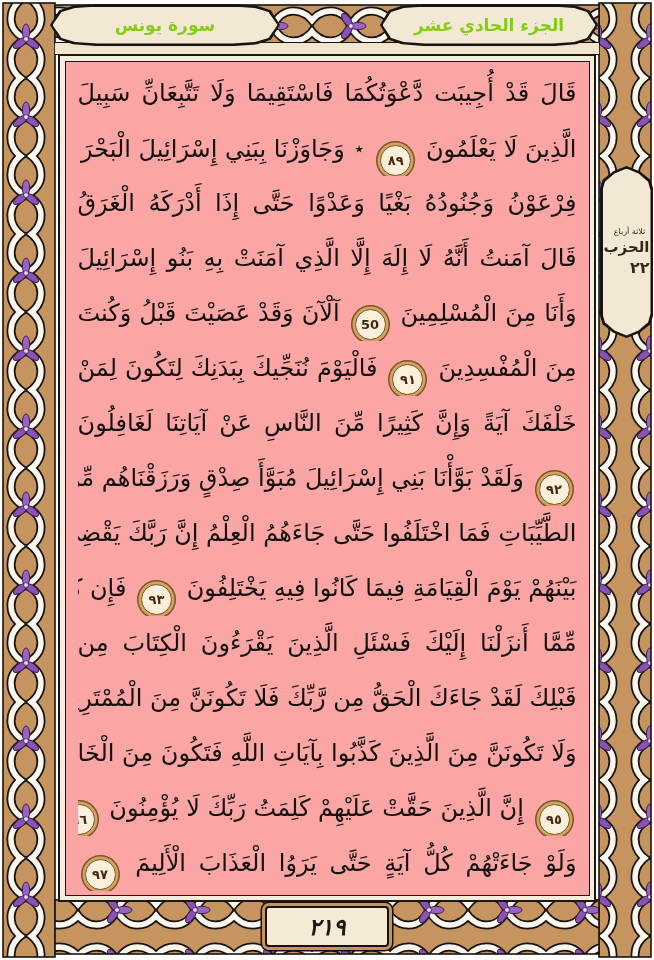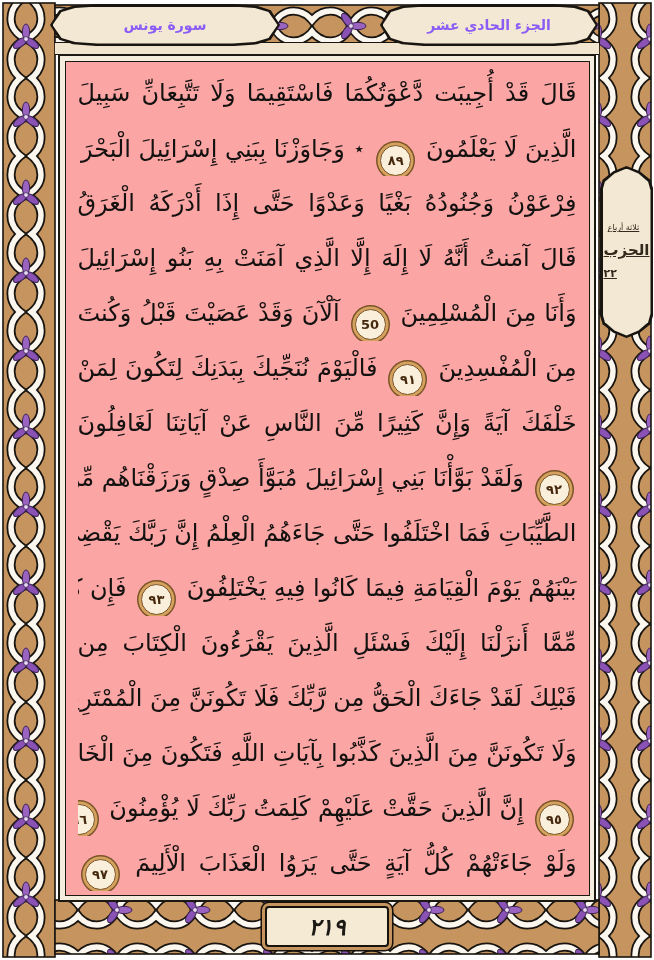--- a/index.html
+++ b/index.html
@@ -10,21 +10,21 @@
   
   .header-strip{position:absolute;left:55px;right:55px;top:42px;height:11px;
     background:#f1e5cf;border-top:1.5px solid #181410;border-bottom:1.5px solid #181410;}
 
   
   .cartouche{position:absolute;top:4px;height:42px;background:#181410;
     clip-path:polygon(0% 50%,4% 15%,10% 4%,20% 0%,80% 0%,90% 4%,96% 15%,100% 50%,96% 85%,90% 96%,80% 100%,20% 100%,10% 96%,4% 85%);
     display:flex;align-items:center;justify-content:center;}
   .cartouche .inner{position:absolute;inset:2.5px;background:#f3e8d3;
     clip-path:polygon(0% 50%,4% 15%,10% 4%,20% 0%,80% 0%,90% 4%,96% 15%,100% 50%,96% 85%,90% 96%,80% 100%,20% 100%,10% 96%,4% 85%);}
-  .cartouche .label{position:relative;z-index:2;font-size:14px;font-weight:bold;color:#8b5cf6;letter-spacing:.5px;}
+  .cartouche .label{position:relative;z-index:2;font-size:17px;font-weight:bold;color:#84cc16;letter-spacing:.5px;}
   .cart-juz{right:56px;width:218px;}
   .cart-surah{left:50px;width:230px;}
 
   
   .text-panel{position:absolute;left:58px;right:58px;top:54px;bottom:58px;
     background:#f4ecdc;border:2.5px solid #1c1812;}
   .text-inner{position:absolute;inset:4.5px;border:1.3px solid #1c1812;background:#fca5a5;
     padding:4px 12px 0 12px;}
   .qlines{direction:rtl;}
   .qline{height:55px;line-height:55px;font-size:24px;color:#141210;
@@ -36,24 +36,24 @@
     vertical-align:-8px;margin:0 7px;}
   .aya-n{font-size:13px;font-weight:bold;color:#46280e;line-height:1;}
   .star{font-size:17px;color:#181410;vertical-align:3px;margin:0 2px;}
 
   
   .hizb-cartouche{position:absolute;right:1px;top:166px;width:53px;height:172px;background:#181410;
     clip-path:polygon(50% 0%,75% 3%,95% 8%,100% 13%,100% 87%,95% 92%,75% 97%,50% 100%,25% 97%,5% 92%,0% 87%,0% 13%,5% 8%,25% 3%);
     display:flex;align-items:center;justify-content:center;}
   .hizb-cartouche .inner{position:absolute;inset:2.5px;background:#f3e8d3;
     clip-path:polygon(50% 0%,75% 3%,95% 8%,100% 13%,100% 87%,95% 92%,75% 97%,50% 100%,25% 97%,5% 92%,0% 87%,0% 13%,5% 8%,25% 3%);}
-  .hizb-stack{position:relative;z-index:2;display:flex;flex-direction:column;align-items:flex-start;gap:9px;color:#33291d;text-decoration:underline;}
+  .hizb-stack{position:relative;z-index:2;display:flex;flex-direction:column;align-items:flex-end;gap:3px;color:#33291d;}
   .hz-fraction{font-size:8px;line-height:1.1;text-align:center;width:40px;}
   .hz-label{font-size:15px;font-weight:bold;line-height:1.1;}
-  .hz-number{font-size:11px;font-weight:bold;line-height:1.1;}
+  .hz-number{font-size:16px;font-weight:bold;line-height:1.1;}
 
   
   .page-num{position:absolute;left:50%;bottom:13px;transform:translateX(-50%);
     width:120px;height:37px;background:#f5ead4;border:2px solid #17120c;border-radius:4px;
     box-shadow:0 0 0 3px #c6945e,0 0 0 4.5px #17120c;
     display:flex;align-items:center;justify-content:center;font-style:italic;}
   .page-num .num{font-size:23px;font-weight:bold;color:#1d1915;letter-spacing:3px;}
 </style>
 </head>
 <body>

